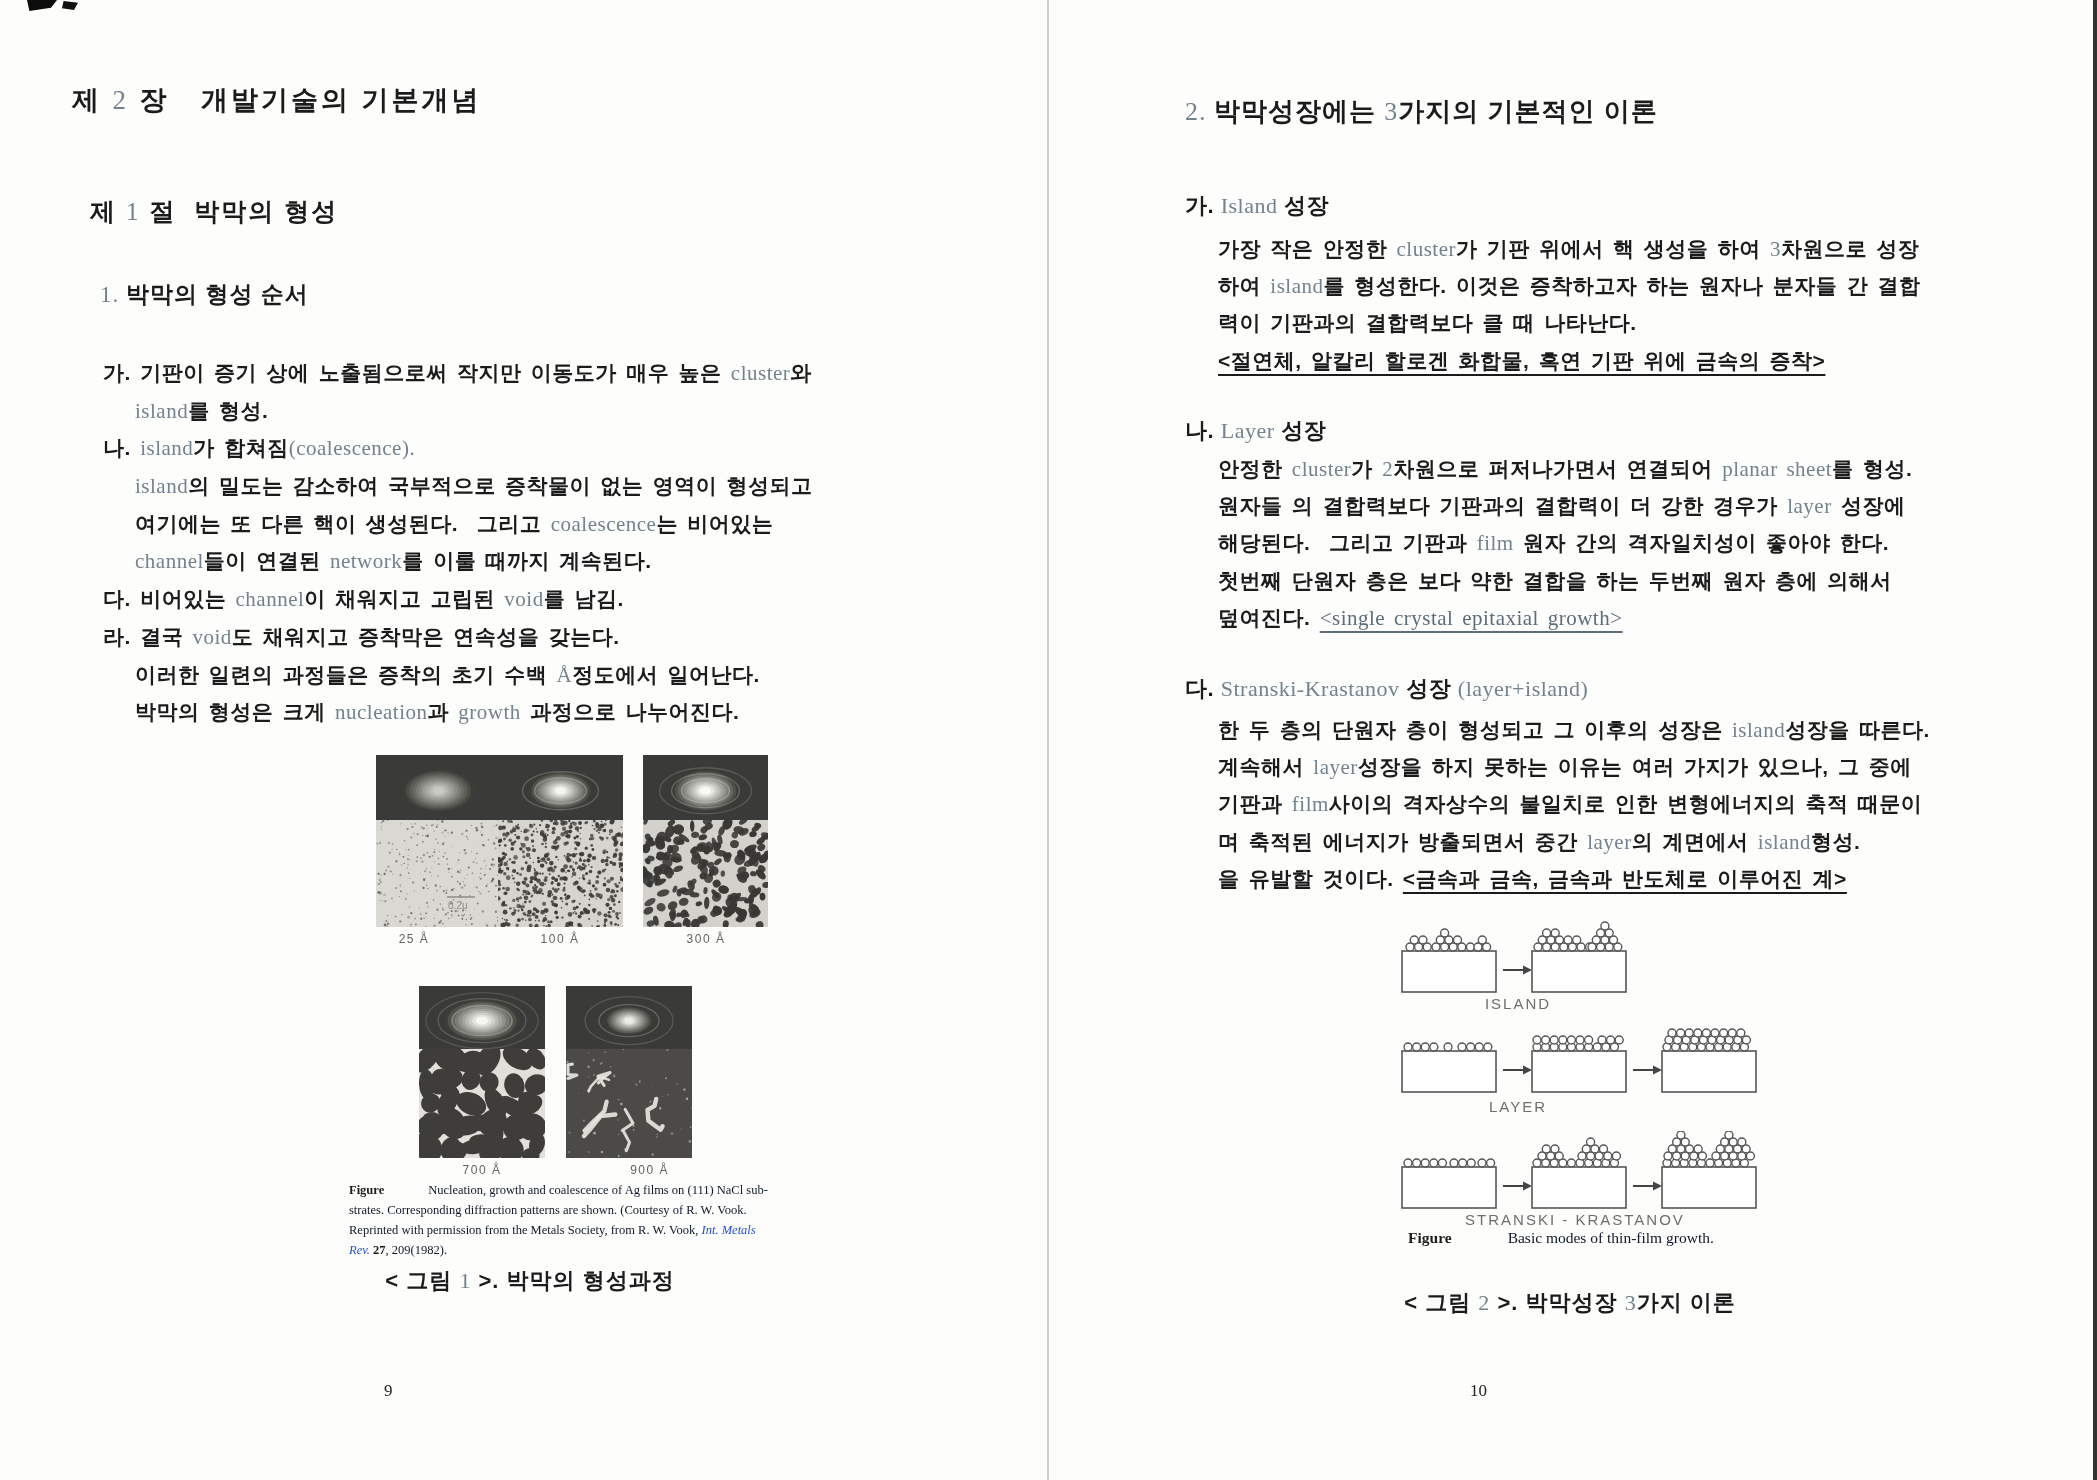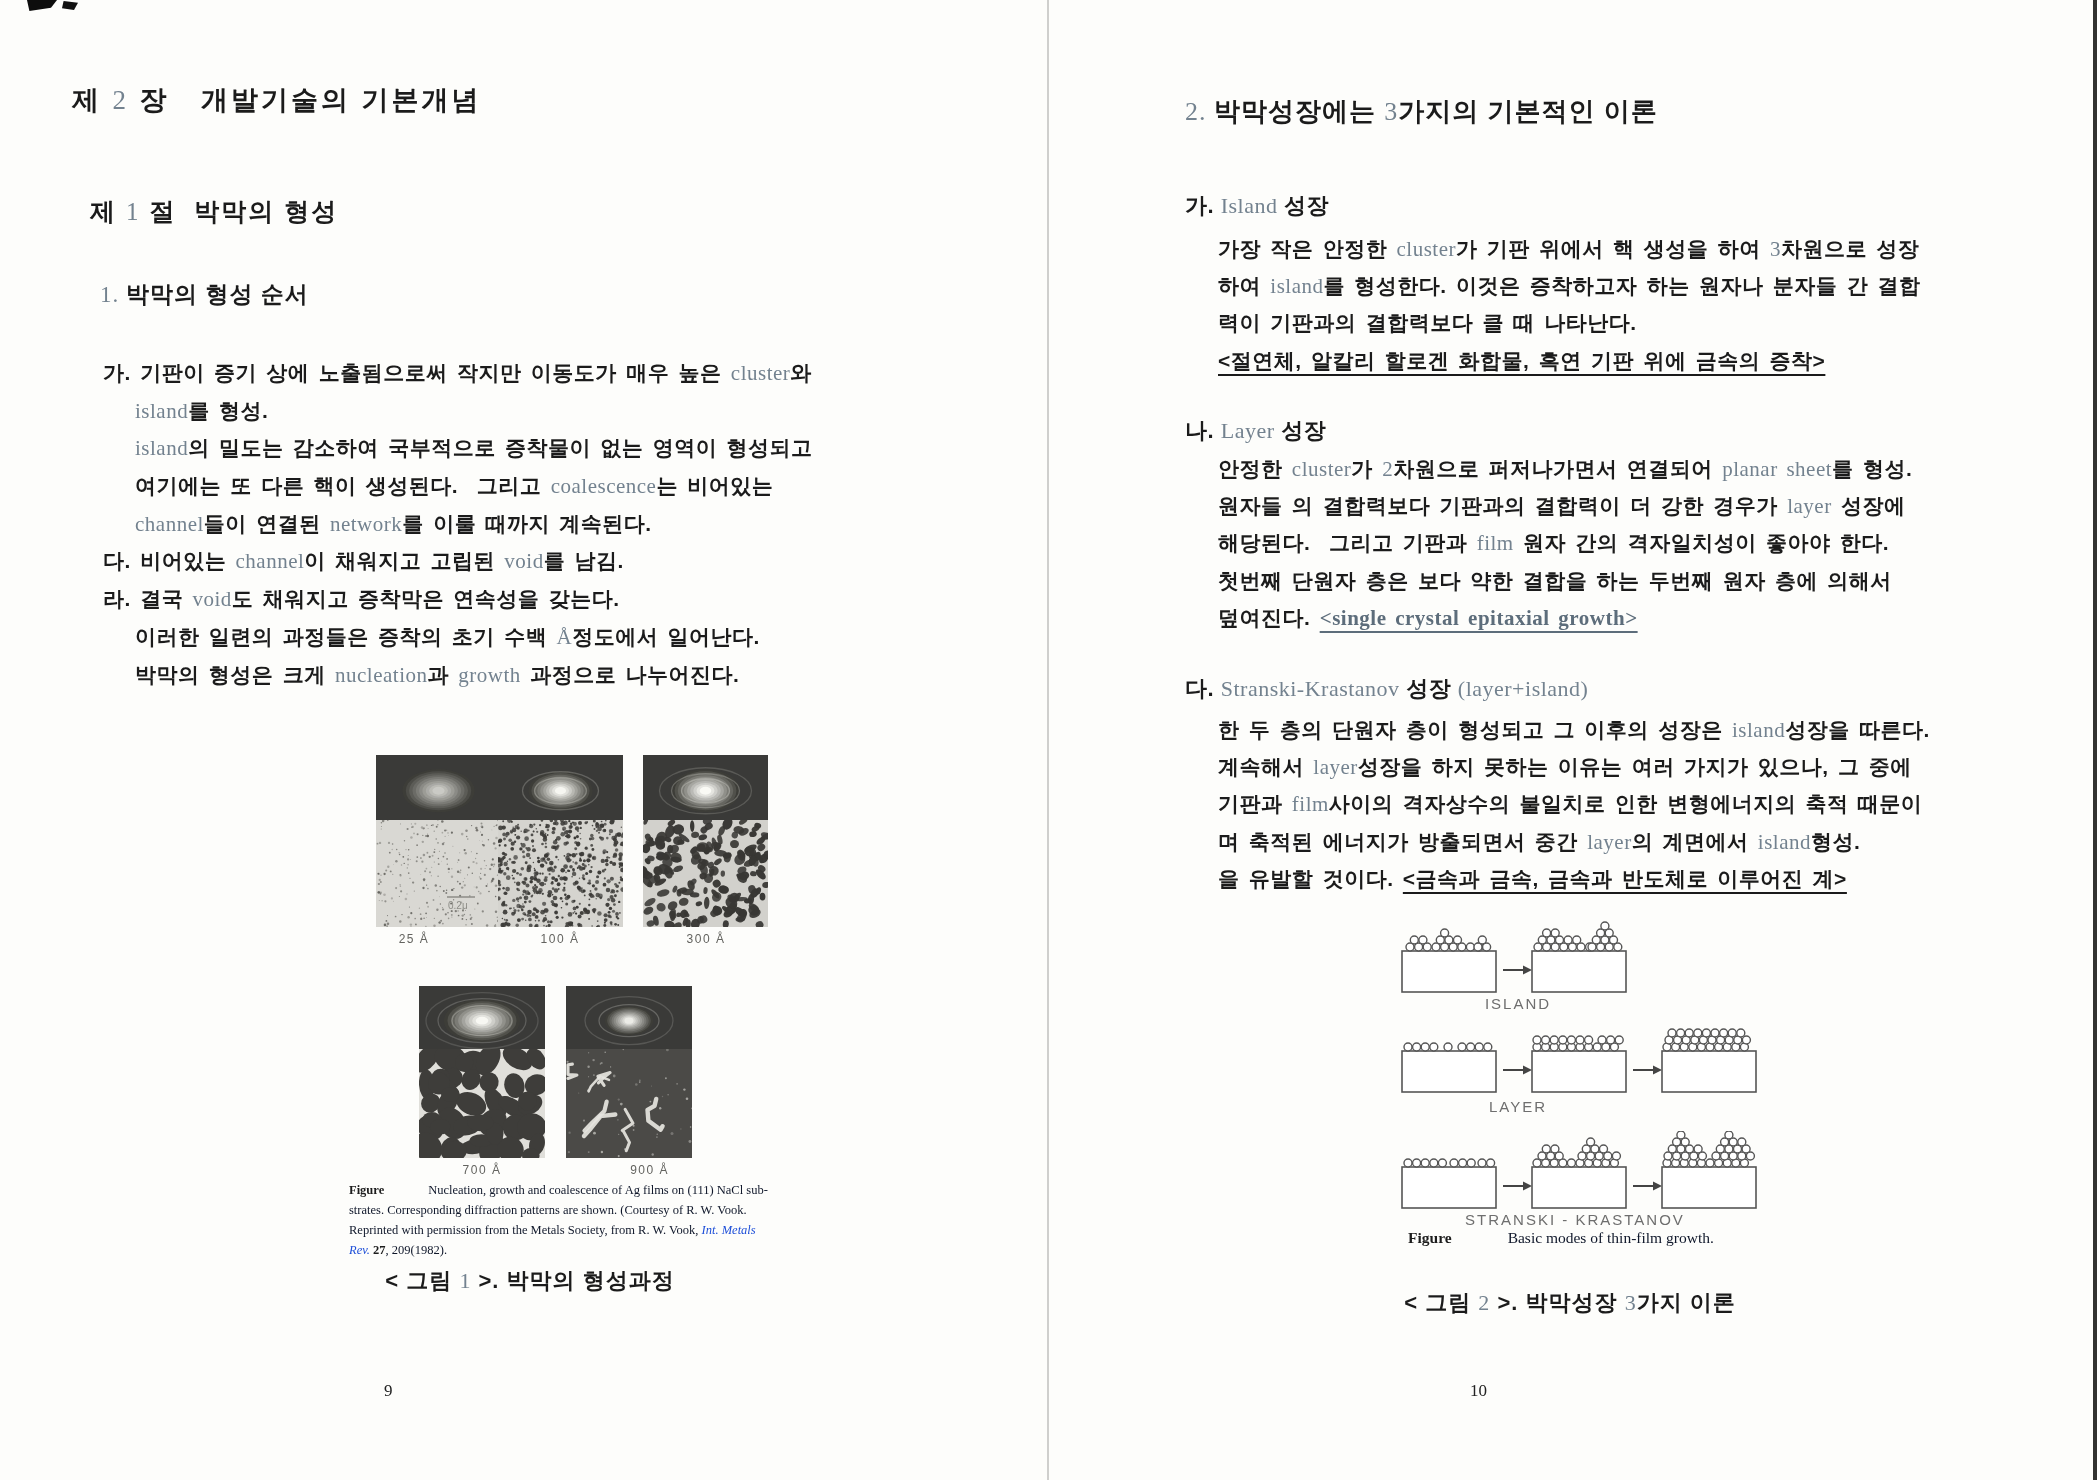--- a/index.html
+++ b/index.html
@@ -4,21 +4,21 @@
 <title>Scanned Document</title>
 <style>
   *{margin:0;padding:0;box-sizing:border-box}
   html,body{width:2097px;height:1480px;background:#9a9a9a}
   .spread{position:relative;width:2097px;height:1480px;background:#fdfdfb;overflow:hidden;
           font-family:"Liberation Sans",sans-serif;color:#1b1b1b}
   
   .seg-k{color:#1b1b1b}
   .seg-e{color:#73828f;font-family:"Liberation Serif",serif;font-weight:400}
   .seg-ku{color:#1b1b1b;text-decoration:underline;text-underline-offset:6px}
-  .seg-eu{color:#5d6d7b;font-family:"Liberation Serif",serif;font-weight:700;
+  .seg-eu{color:#5d6d7b;font-family:"Liberation Serif",serif;font-weight:400;
           text-decoration:underline;text-underline-offset:6px}
   .seg-c{color:#0f172a}
   .seg-cb{color:#1d1d1d;font-weight:700}
   .seg-ci{color:#1d4ed8;font-style:italic}
 
   
   .chapter{position:absolute;left:72px;top:82px;font-size:27px;font-weight:700;letter-spacing:3px;white-space:pre}
   .section{position:absolute;left:90px;top:195px;font-size:25px;font-weight:700;letter-spacing:2px;white-space:pre}
   .subsection{position:absolute;left:100px;top:279px;font-size:23px;font-weight:700;letter-spacing:1px;white-space:pre}
   .body-block{position:absolute;left:103px;top:354px;font-size:21px;font-weight:600;
@@ -76,20 +76,21 @@
   <div class="divider"></div>
   <div class="edge-right"></div>
 
   <section>
     <h1 class="chapter"><span class="seg-k">제 </span><span class="seg-e">2</span><span class="seg-k"> 장   개발기술의 기본개념</span></h1>
     <h2 class="section"><span class="seg-k">제 </span><span class="seg-e">1</span><span class="seg-k"> 절  박막의 형성</span></h2>
     <h3 class="subsection"><span class="seg-e">1. </span><span class="seg-k">박막의 형성 순서</span></h3>
     <div class="body-block" id="left-body">
         <div class="tline ind0"><span class="seg-k">가. 기판이 증기 상에 노출됨으로써 작지만 이동도가 매우 높은 </span><span class="seg-e">cluster</span><span class="seg-k">와</span></div>
         <div class="tline ind1"><span class="seg-e">island</span><span class="seg-k">를 형성.</span></div>
+        <div class="tline ind0"><span class="seg-k">나. </span><span class="seg-e">island</span><span class="seg-k">가 합쳐짐</span><span class="seg-e">(coalescence).</span></div>
         <div class="tline ind1"><span class="seg-e">island</span><span class="seg-k">의 밀도는 감소하여 국부적으로 증착물이 없는 영역이 형성되고</span></div>
         <div class="tline ind1"><span class="seg-k">여기에는 또 다른 핵이 생성된다.  그리고 </span><span class="seg-e">coalescence</span><span class="seg-k">는 비어있는</span></div>
         <div class="tline ind1"><span class="seg-e">channel</span><span class="seg-k">들이 연결된 </span><span class="seg-e">network</span><span class="seg-k">를 이룰 때까지 계속된다.</span></div>
         <div class="tline ind0"><span class="seg-k">다. 비어있는 </span><span class="seg-e">channel</span><span class="seg-k">이 채워지고 고립된 </span><span class="seg-e">void</span><span class="seg-k">를 남김.</span></div>
         <div class="tline ind0"><span class="seg-k">라. 결국 </span><span class="seg-e">void</span><span class="seg-k">도 채워지고 증착막은 연속성을 갖는다.</span></div>
         <div class="tline ind1"><span class="seg-k">이러한 일련의 과정들은 증착의 초기 수백 </span><span class="seg-e">Å</span><span class="seg-k">정도에서 일어난다.</span></div>
         <div class="tline ind1"><span class="seg-k">박막의 형성은 크게 </span><span class="seg-e">nucleation</span><span class="seg-k">과 </span><span class="seg-e">growth</span><span class="seg-k"> 과정으로 나누어진다.</span></div>
       </div>
 
     <figure>

